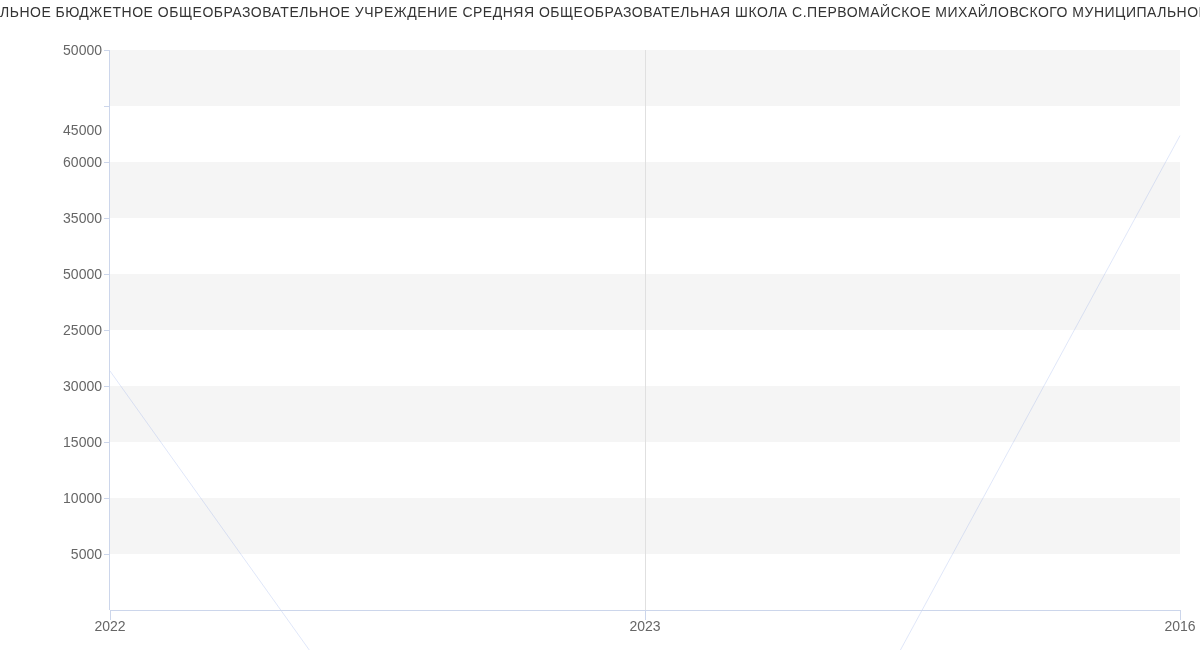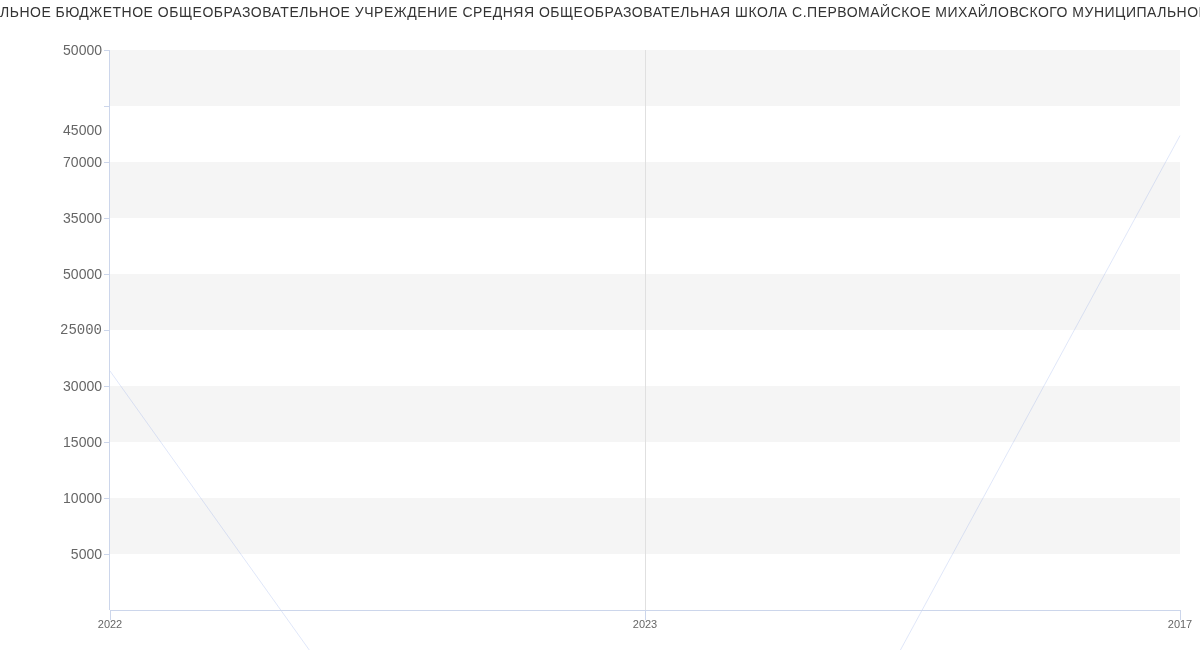--- a/index.html
+++ b/index.html
@@ -6,21 +6,21 @@
     body { font-family: "Trebuchet MS", "Lucida Grande", sans-serif; background: #fff; width: 1200px; height: 650px; overflow: hidden; }
     .chart-wrap { position: relative; width: 1200px; height: 650px; }
     .title { position: absolute; top: 4px; left: 0; right: 0; text-align: center; font-size: 14px; color: #333; letter-spacing: 0.5px; white-space: nowrap; overflow: hidden; }
     .plot { position: absolute; left: 110px; top: 50px; right: 20px; bottom: 40px; }
     .plot-inner { position: absolute; inset: 0; background: #fff; }
     .band { position: absolute; left: 0; right: 0; background: #f5f5f5; }
     .gridline-v { position: absolute; top: 0; bottom: 0; width: 1px; background: #e0e0e0; }
     .axis-line { position: absolute; background: #ccd6eb; }
     .y-tick-label { position: absolute; right: 100%; padding-right: 8px; font-size: 14px; color: #666; transform: translateY(-50%); white-space: nowrap; }
     .y-tick-mark { position: absolute; right: 100%; width: 6px; height: 1px; background: #ccd6eb; }
-    .x-tick-label { position: absolute; top: 100%; padding-top: 8px; font-size: 11px; color: #666; transform: translateX(-50%); white-space: nowrap; }
+    .x-tick-label { position: absolute; top: 100%; padding-top: 8px; font-size: 14px; color: #666; transform: translateX(-50%); white-space: nowrap; }
     .x-tick-mark { position: absolute; top: 100%; height: 10px; width: 1px; background: #ccd6eb; }
     .line-path { position: absolute; inset: 0; overflow: visible; }
   </style>
 </head>
 <body>
 
 <div class="chart-wrap">
   <div class="title">ЛЬНОЕ БЮДЖЕТНОЕ ОБЩЕОБРАЗОВАТЕЛЬНОЕ УЧРЕЖДЕНИЕ СРЕДНЯЯ ОБЩЕОБРАЗОВАТЕЛЬНАЯ ШКОЛА С.ПЕРВОМАЙСКОЕ МИХАЙЛОВСКОГО МУНИЦИПАЛЬНОГО РАЙО</div>
   <div class="plot">
     <div class="plot-inner">
@@ -36,37 +36,37 @@
       <polyline id="series-line" points="0.000,30.000 50.000,100.000 100.000,8.000" fill="none" stroke="#6f8fe3" stroke-width="0.22" vector-effect="non-scaling-stroke"></polyline>
     </svg>
 
     <div class="axis-line" style="left:0; right:0; bottom:-1px; height:1px;"></div>
     <div class="axis-line" style="left:-1px; top:0; bottom:0; width:1px;"></div>
 
     <div class="y-tick-label" style="top:0%;">50000</div>
     <div class="y-tick-mark" style="top:0%;"></div>
     <div class="y-tick-label" style="top:10%;margin-top:24px;">45000</div>
     <div class="y-tick-mark" style="top:10%;"></div>
-    <div class="y-tick-label" style="top:20%;">70000</div>
+    <div class="y-tick-label" style="top:20%;">60000</div>
     <div class="y-tick-mark" style="top:20%;"></div>
     <div class="y-tick-label" style="top:30%;margin-left:8px;">35000</div>
     <div class="y-tick-mark" style="top:30%;"></div>
     <div class="y-tick-label" style="top:40%;">50000</div>
     <div class="y-tick-mark" style="top:40%;"></div>
-    <div class="y-tick-label" style="top:50%;font-family:Liberation Mono, monospace;">25000</div>
+    <div class="y-tick-label" style="top:50%;">25000</div>
     <div class="y-tick-mark" style="top:50%;"></div>
     <div class="y-tick-label" style="top:60%;">30000</div>
     <div class="y-tick-mark" style="top:60%;"></div>
     <div class="y-tick-label" style="top:70%;">15000</div>
     <div class="y-tick-mark" style="top:70%;"></div>
     <div class="y-tick-label" style="top:80%;">10000</div>
     <div class="y-tick-mark" style="top:80%;"></div>
     <div class="y-tick-label" style="top:90%;">5000</div>
     <div class="y-tick-mark" style="top:90%;"></div>
 
     <div class="x-tick-label" style="left:0%;">2022</div>
     <div class="x-tick-mark" style="left:0%;"></div>
     <div class="x-tick-label" style="left:50%;">2023</div>
     <div class="x-tick-mark" style="left:50%;"></div>
-    <div class="x-tick-label" style="left:100%;">2017</div>
+    <div class="x-tick-label" style="left:100%;">2016</div>
     <div class="x-tick-mark" style="left:100%;"></div>
   </div>
 </div>
 
 </body></html>

